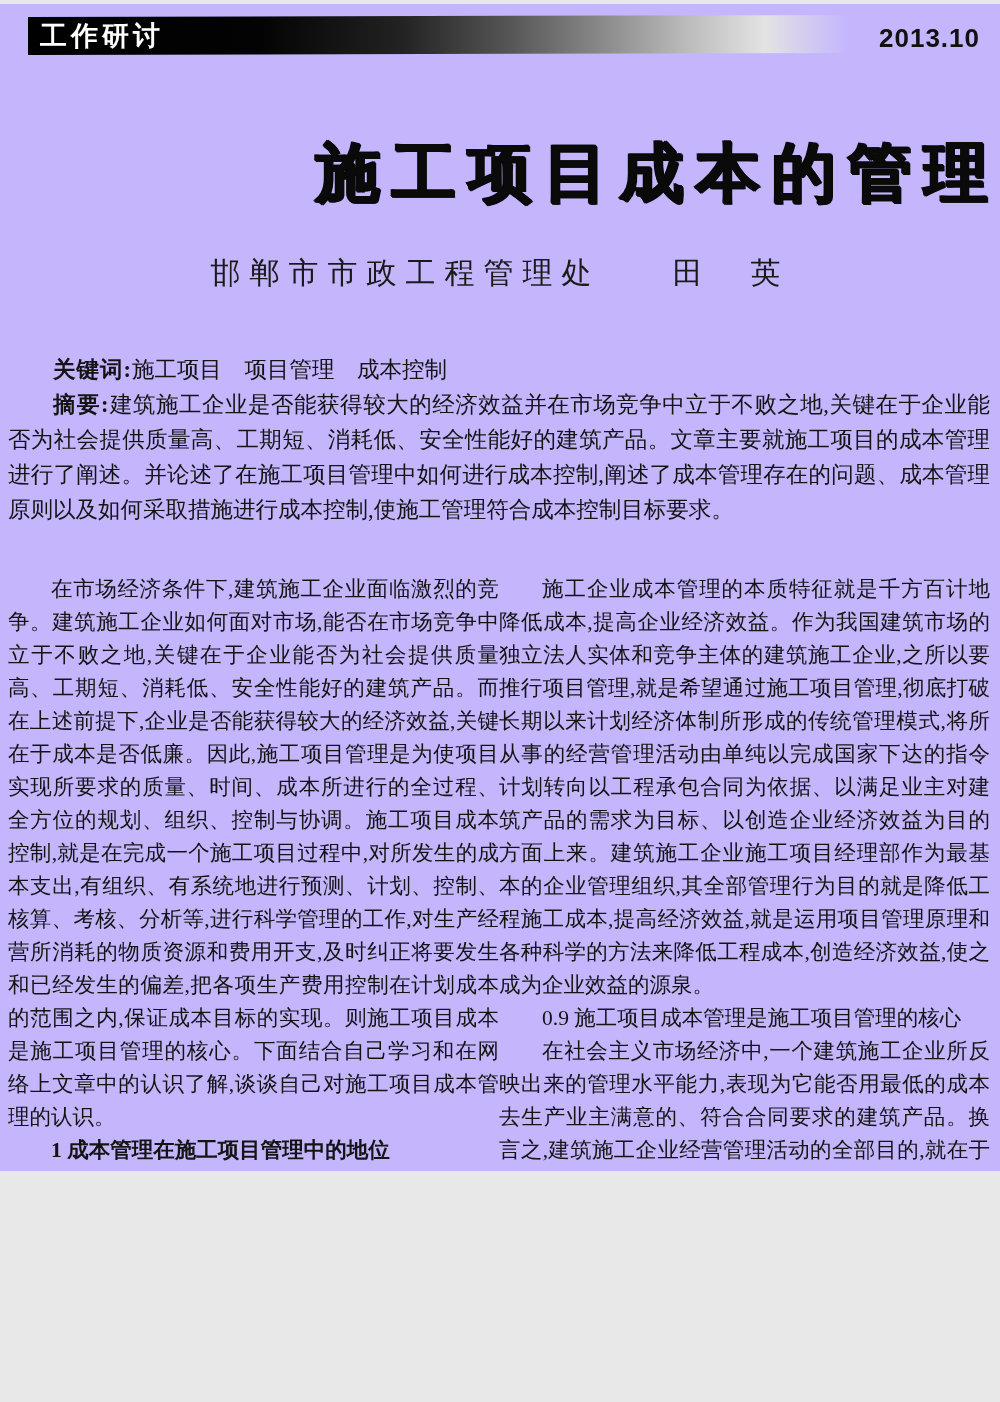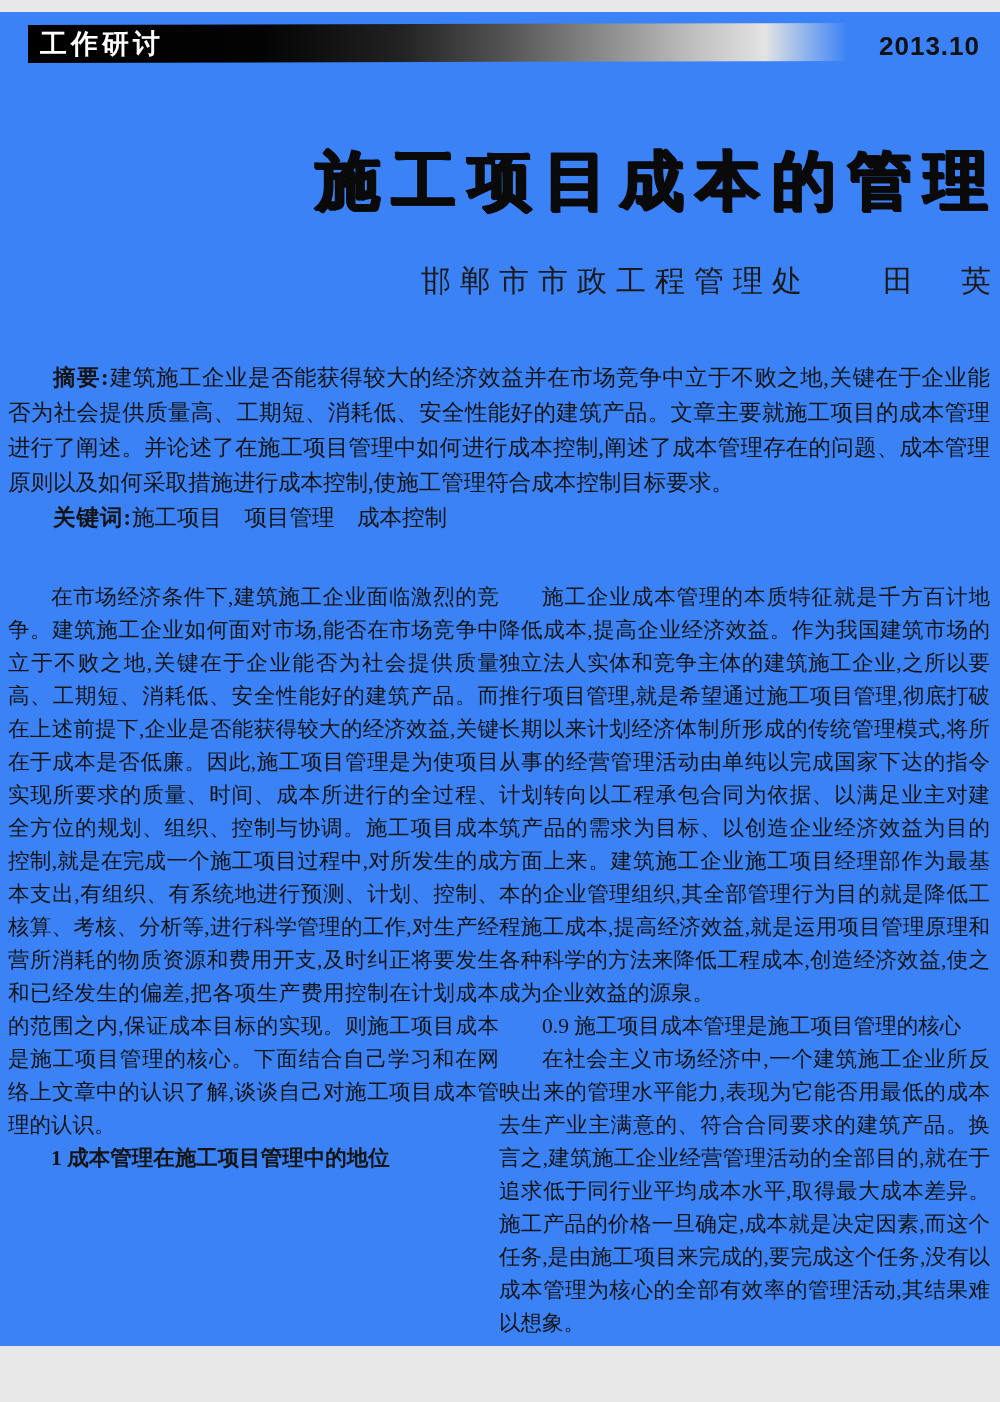--- a/index.html
+++ b/index.html
@@ -1,20 +1,20 @@
 <!DOCTYPE html>
 <html><head>
 <meta charset="utf-8">
 <style>
   html,body{margin:0;padding:0;background:#e8e8e8;}
   .page{
     position:relative;
-    width:1000px;height:1334px;
-    margin:12px auto;
-    background:#3b82f6;
+    width:1000px;height:1167px;
+    margin:4px auto;
+    background:#c4b5fd;
     color:#141414;
     overflow:hidden;
     font-family:"Liberation Serif","DejaVu Serif",serif;
   }
   
   .topbar{
     display:flex;
     align-items:center;
     padding:12px 20px 0 28px;
   }
@@ -56,21 +56,21 @@
     font-size:64px;
     font-weight:900;
     letter-spacing:12px;
     color:#0a0a0a;
     text-shadow:
       1px 0 #0a0a0a,-1px 0 #0a0a0a,0 1px #0a0a0a,0 -1px #0a0a0a,
       1.5px 1px #0a0a0a,-1.5px -1px #0a0a0a;
   }
   .byline{
     margin-top:36px;
-    text-align:right;
+    text-align:center;
     font-size:30px;
     letter-spacing:9px;
     color:#1a1a1a;
     white-space:nowrap;
   }
   .byline-gap{display:inline-block;width:2.4em;}
   
   .abstract{
     margin:58px 10px 0 8px;
     font-size:22.5px;
@@ -108,22 +108,22 @@
     <div class="issue">2013.10</div>
   </header>
 
   <h1 class="title">施工项目成本的管理</h1>
 
   <div class="byline">
     <span>邯郸市市政工程管理处</span><span class="byline-gap"></span><span>田　英</span>
   </div>
 
   <section class="abstract">
+    <p class="abs-p"><b>关键词:</b><span>施工项目　项目管理　成本控制</span></p>
     <p class="abs-p"><b>摘要:</b><span>建筑施工企业是否能获得较大的经济效益并在市场竞争中立于不败之地,关键在于企业能否为社会提供质量高、工期短、消耗低、安全性能好的建筑产品。文章主要就施工项目的成本管理进行了阐述。并论述了在施工项目管理中如何进行成本控制,阐述了成本管理存在的问题、成本管理原则以及如何采取措施进行成本控制,使施工管理符合成本控制目标要求。</span></p>
-    <p class="abs-p"><b>关键词:</b><span>施工项目　项目管理　成本控制</span></p>
   </section>
 
   <main class="columns">
     <div class="col" id="col-left">
         <p class="blk p ind">在市场经济条件下,建筑施工企业面临激烈的竞争。建筑施工企业如何面对市场,能否在市场竞争中立于不败之地,关键在于企业能否为社会提供质量高、工期短、消耗低、安全性能好的建筑产品。而在上述前提下,企业是否能获得较大的经济效益,关键在于成本是否低廉。因此,施工项目管理是为使项目实现所要求的质量、时间、成本所进行的全过程、全方位的规划、组织、控制与协调。施工项目成本控制,就是在完成一个施工项目过程中,对所发生的成本支出,有组织、有系统地进行预测、计划、控制、核算、考核、分析等,进行科学管理的工作,对生产经营所消耗的物质资源和费用开支,及时纠正将要发生和已经发生的偏差,把各项生产费用控制在计划成本的范围之内,保证成本目标的实现。则施工项目成本是施工项目管理的核心。下面结合自己学习和在网络上文章中的认识了解,谈谈自己对施工项目成本管理的认识。</p>
         <p class="blk h1">1 成本管理在施工项目管理中的地位</p>
       </div>
     <div class="col" id="col-right">
         <p class="blk p ind">施工企业成本管理的本质特征就是千方百计地降低成本,提高企业经济效益。作为我国建筑市场的独立法人实体和竞争主体的建筑施工企业,之所以要推行项目管理,就是希望通过施工项目管理,彻底打破长期以来计划经济体制所形成的传统管理模式,将所从事的经营管理活动由单纯以完成国家下达的指令计划转向以工程承包合同为依据、以满足业主对建筑产品的需求为目标、以创造企业经济效益为目的方面上来。建筑施工企业施工项目经理部作为最基本的企业管理组织,其全部管理行为目的就是降低工程施工成本,提高经济效益,就是运用项目管理原理和各种科学的方法来降低工程成本,创造经济效益,使之成为企业效益的源泉。</p>
         <p class="blk h2">0.9 施工项目成本管理是施工项目管理的核心</p>

